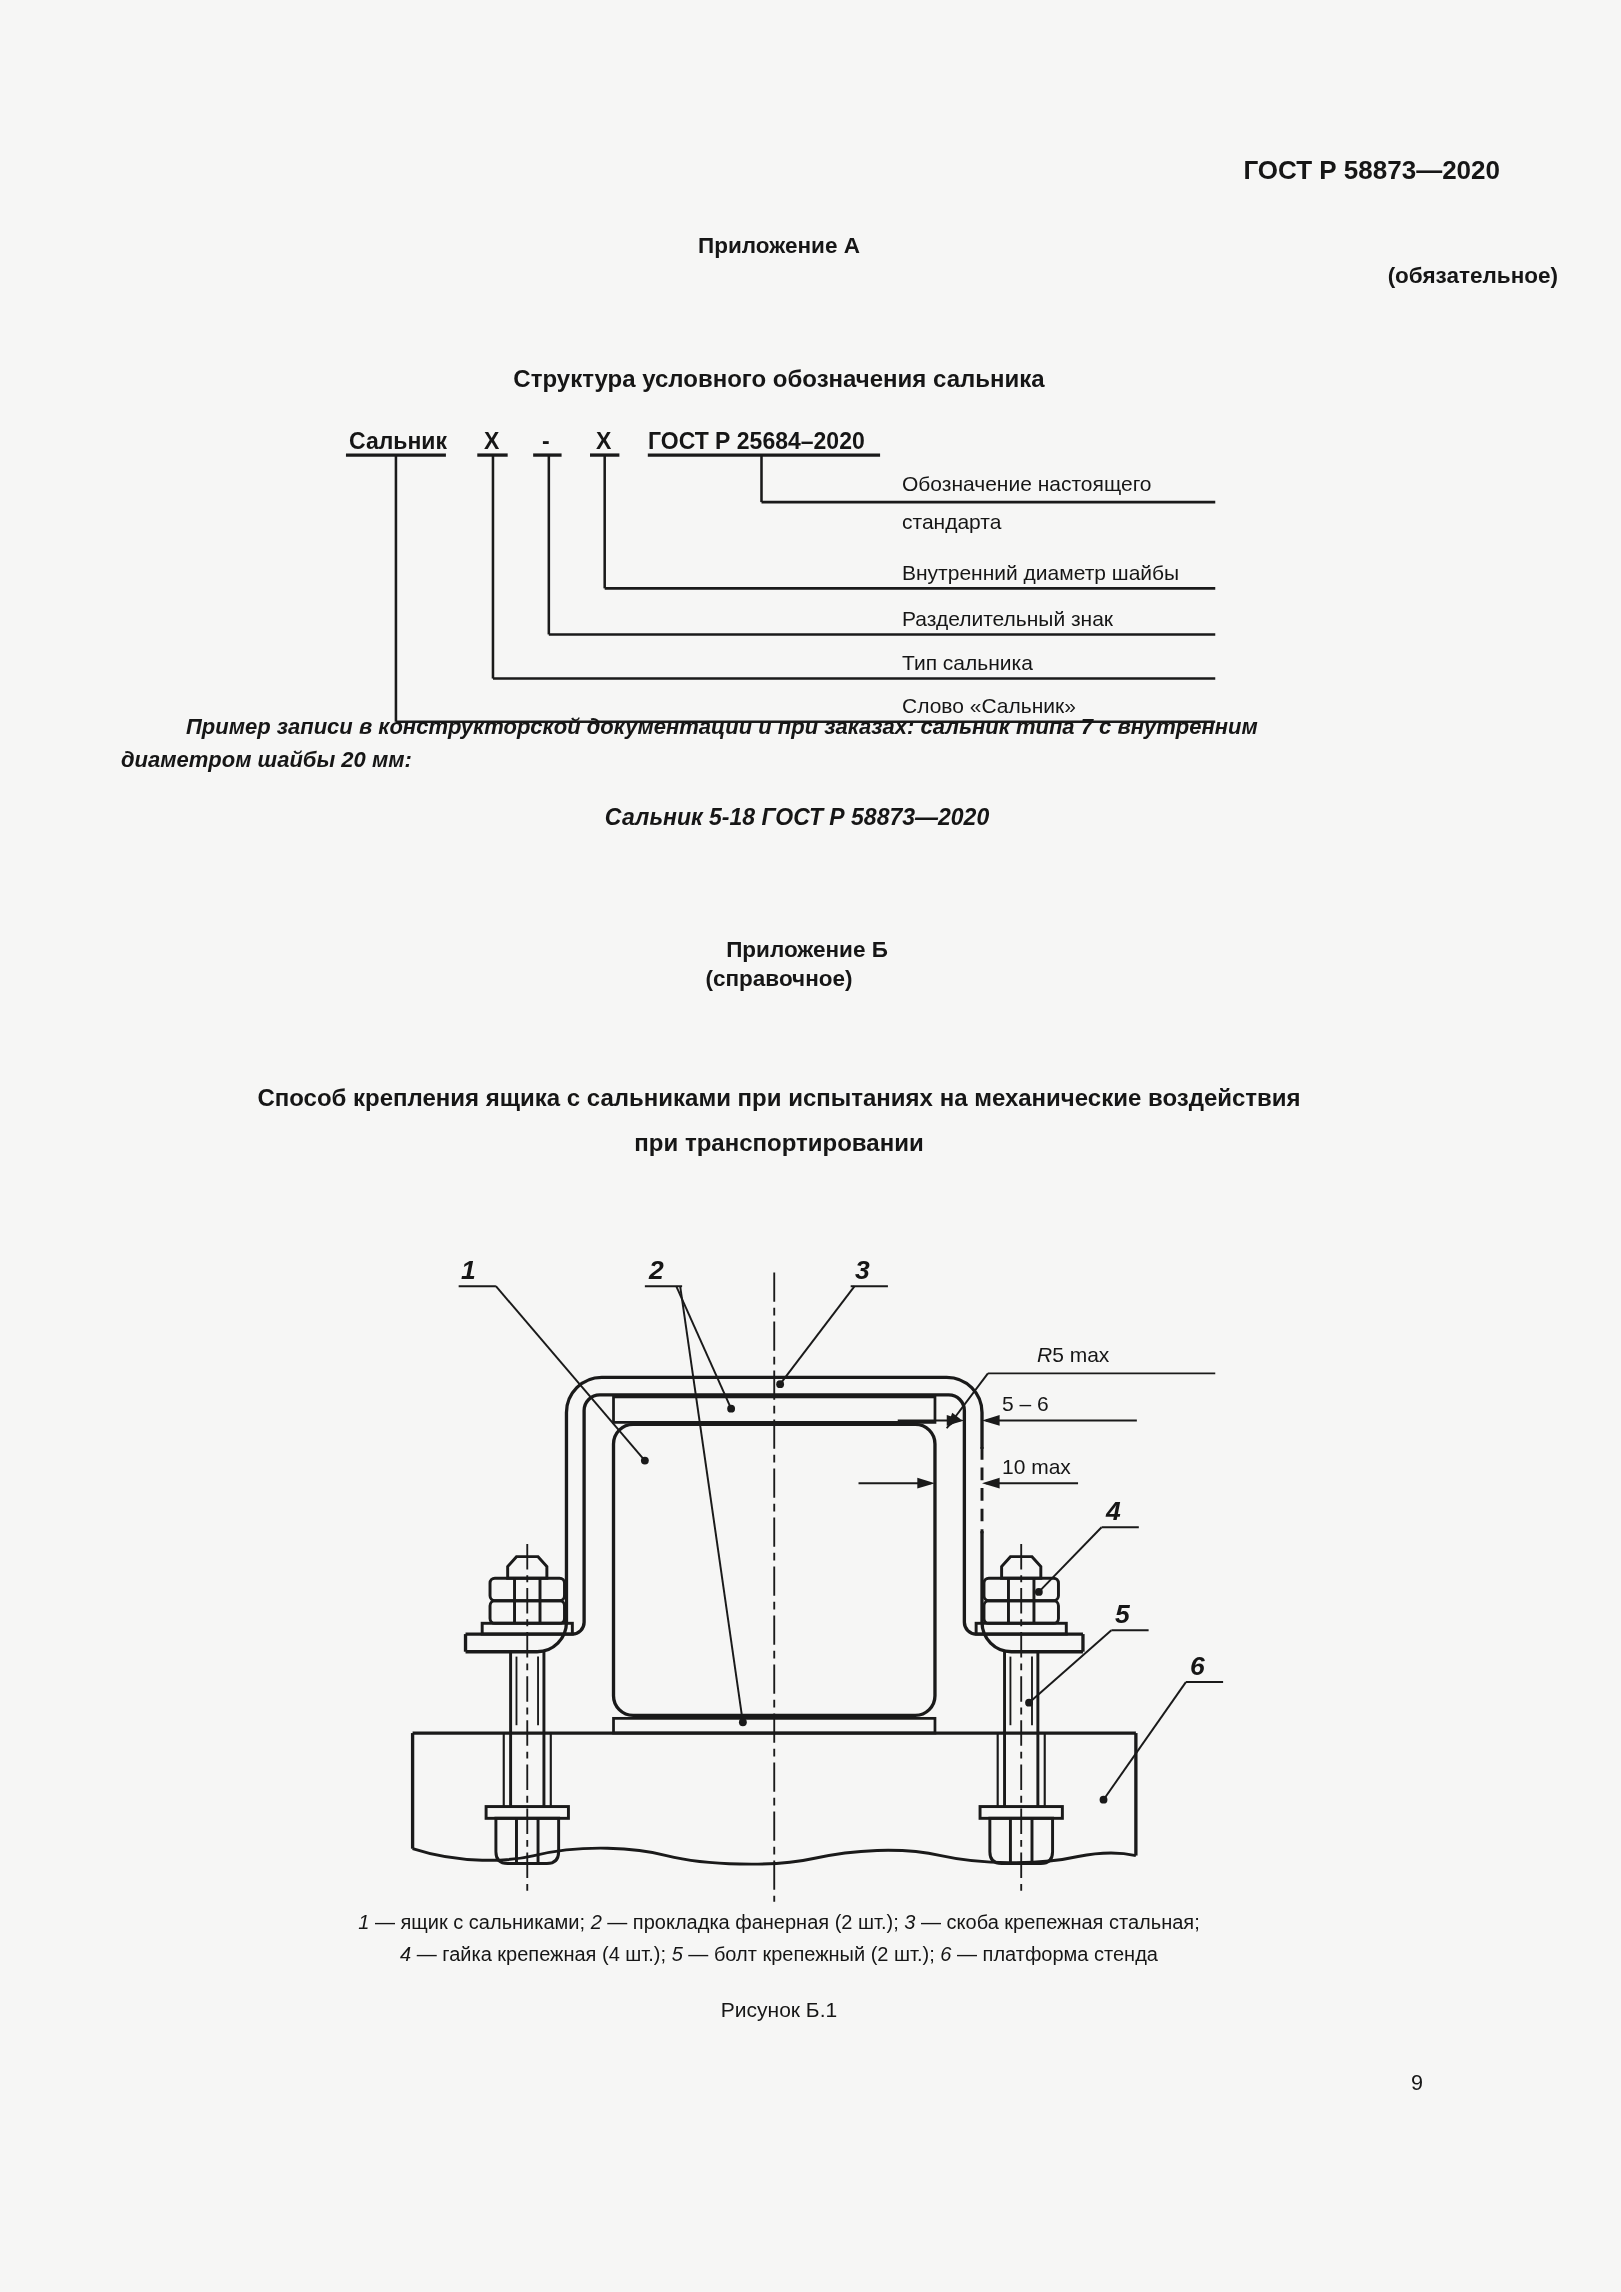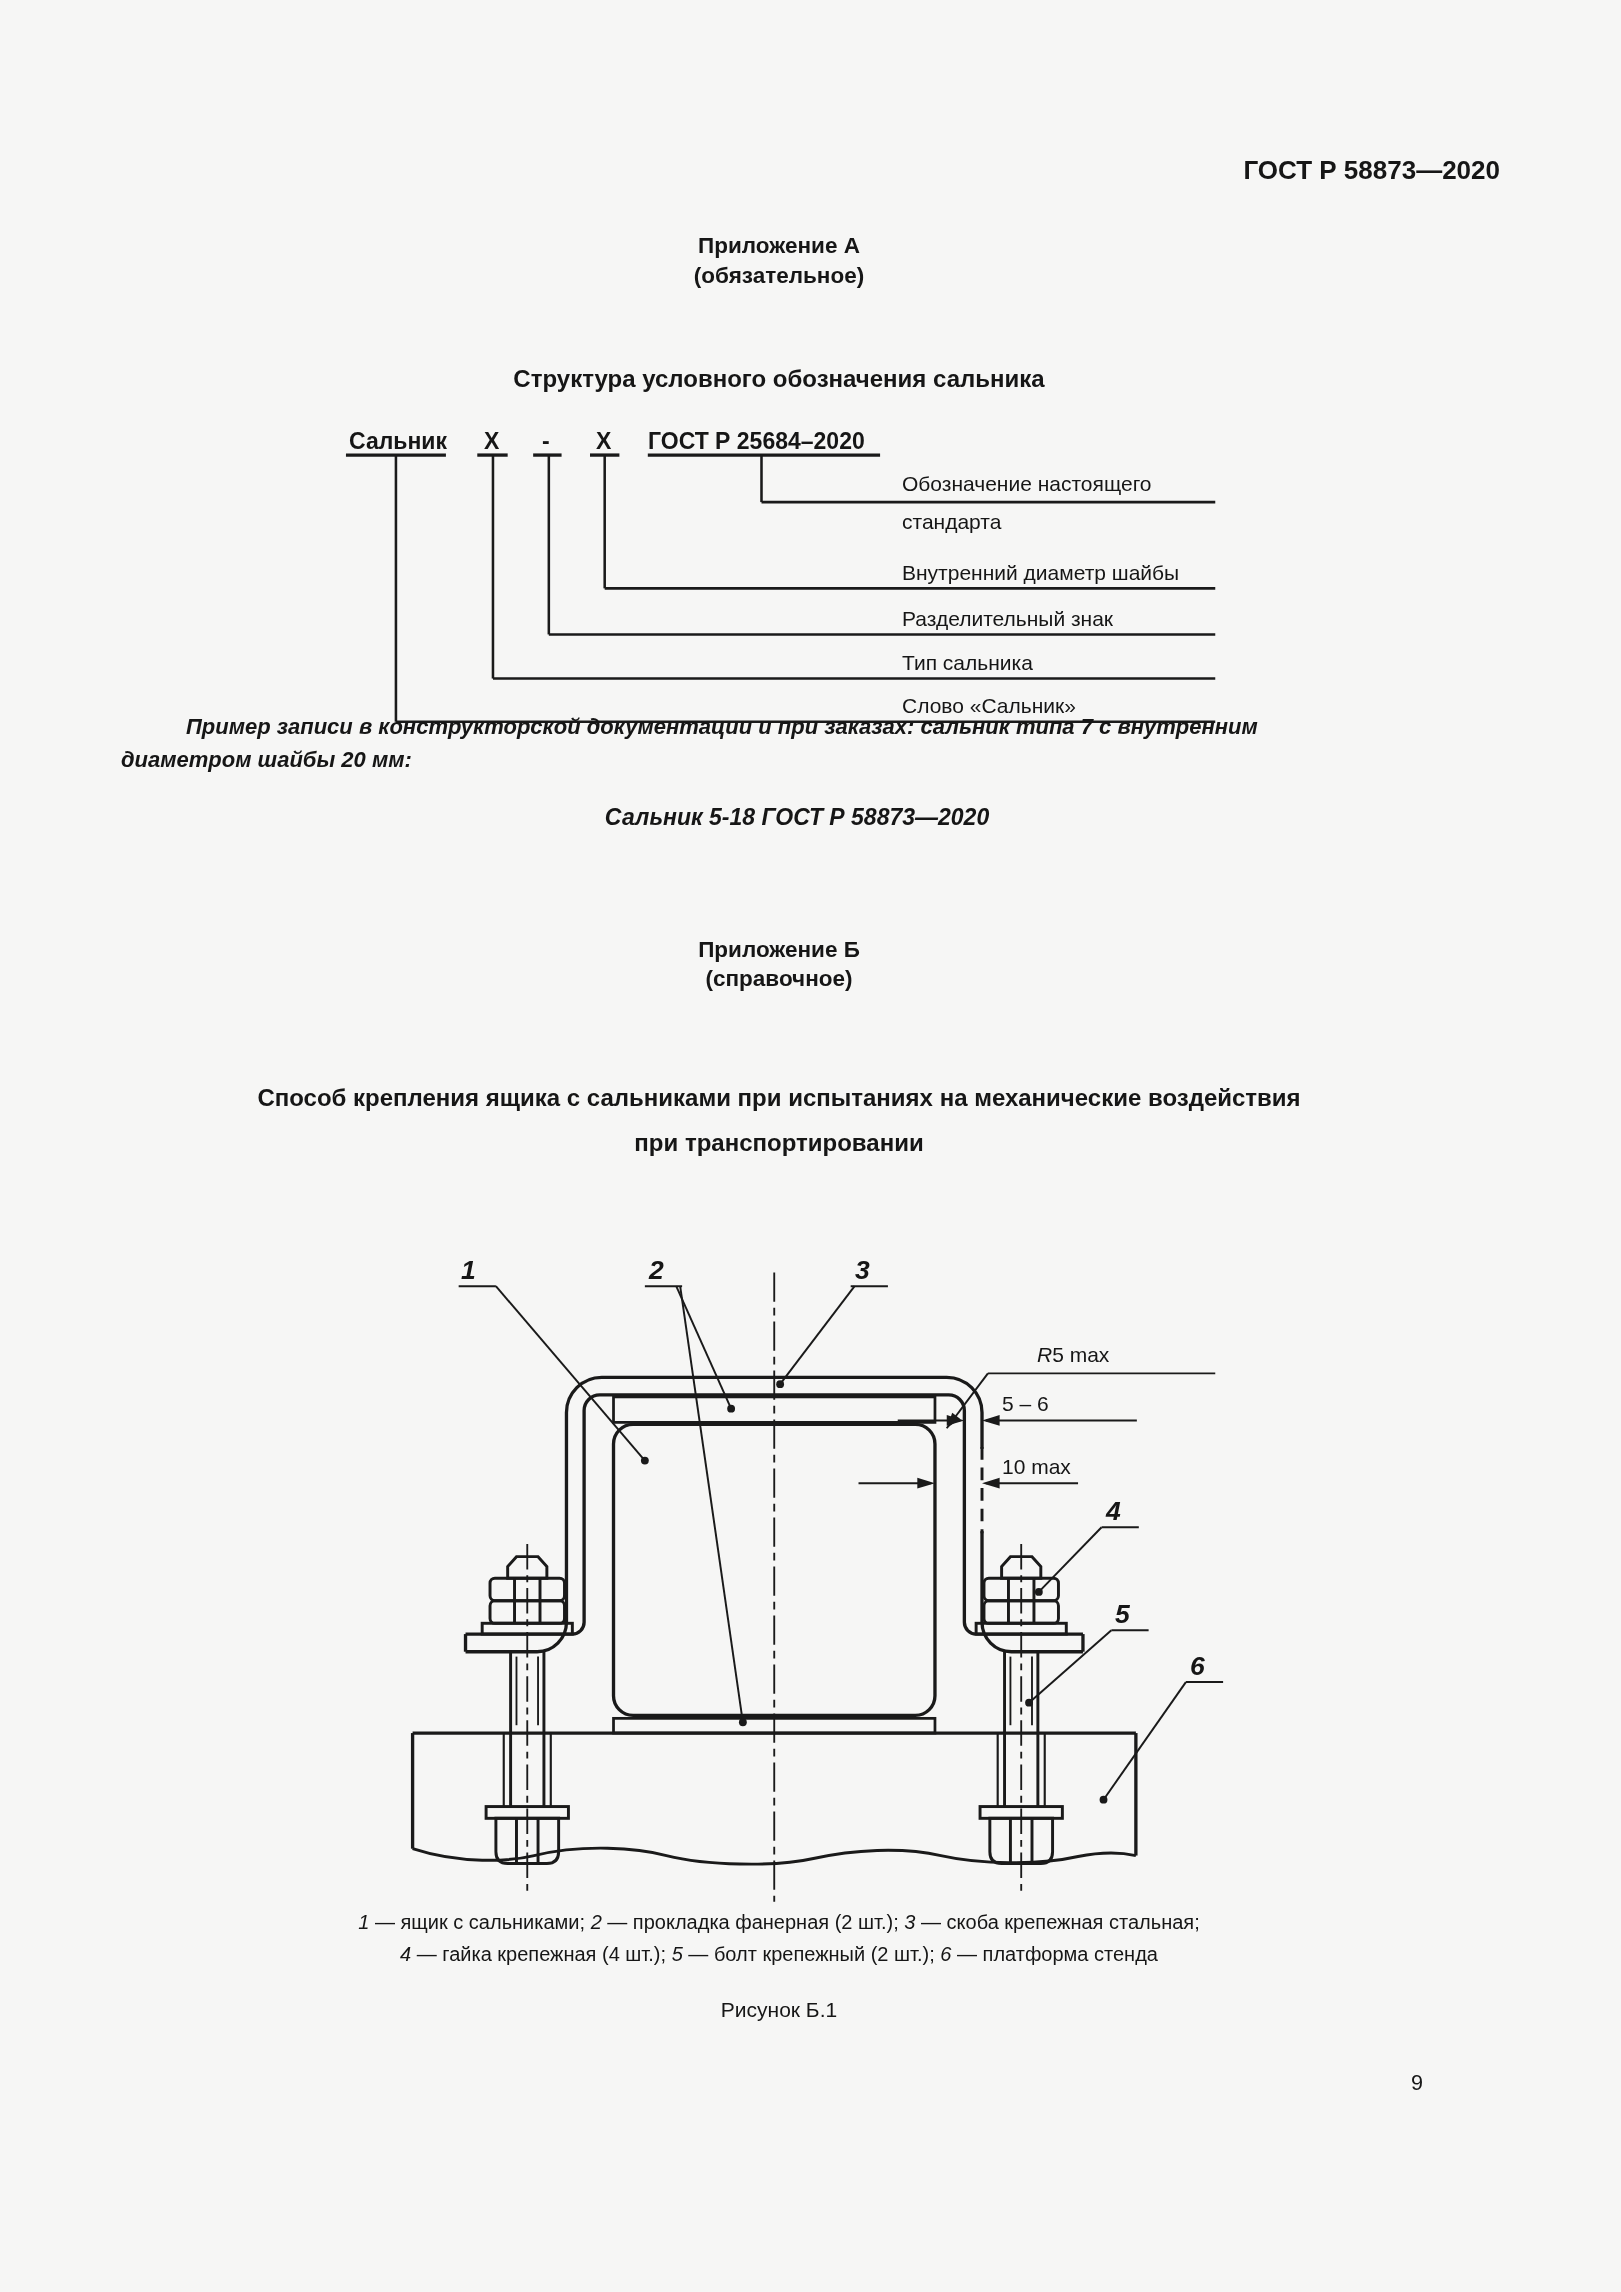--- a/index.html
+++ b/index.html
@@ -163,41 +163,41 @@
         <line x1="1006" y1="1513" x2="1100" y2="1513"></line>
         <polygon points="1002,1513 1020,1507.5 1020,1518.5" fill="#1a1a1a" stroke="none"></polygon>
       </g>
     </g>
   </g>
 </svg>
 
 <div class="abs hdr" style="top:155px;right:121px;">ГОСТ Р 58873—2020</div>
 
 <div class="ctr app" style="top:233px;">Приложение А</div>
-<div class="ctr app" style="top:263px;">(обязательное)</div>
+<div class="ctr app" style="top:263px;text-align:right;">(обязательное)</div>
 <div class="ctr sect" style="top:365px;">Структура условного обозначения сальника</div>
 
 <div class="abs desig" style="left:349px;top:428px;">Сальник</div>
 <div class="abs desig" style="left:484px;top:428px;">X</div>
 <div class="abs desig" style="left:542px;top:428px;">-</div>
 <div class="abs desig" style="left:596px;top:428px;">X</div>
 <div class="abs desig" style="left:648px;top:428px;">ГОСТ Р 25684–2020</div>
 
 <div class="abs branch" style="left:902px;top:472px;">Обозначение настоящего</div>
 <div class="abs branch" style="left:902px;top:510px;">стандарта</div>
 <div class="abs branch" style="left:902px;top:561px;">Внутренний диаметр шайбы</div>
 <div class="abs branch" style="left:902px;top:607px;">Разделительный знак</div>
 <div class="abs branch" style="left:902px;top:651px;">Тип сальника</div>
 <div class="abs branch" style="left:902px;top:694px;">Слово «Сальник»</div>
 
 <div class="abs ex" style="left:186px;top:714px;">Пример записи в конструкторской документации и при заказах: сальник типа 7 с внутренним</div>
 <div class="abs ex" style="left:121px;top:747px;">диаметром шайбы 20 мм:</div>
 <div class="abs exd" style="left:0;width:1594px;text-align:center;top:804px;">Сальник 5-18 ГОСТ Р 58873—2020</div>
 
-<div class="ctr app" style="top:937px;">Приложение Б</div>
+<div class="ctr app" style="top:937px;padding-left:28px;">Приложение Б</div>
 <div class="ctr app" style="top:966px;">(справочное)</div>
 <div class="ctr sect" style="top:1084px;">Способ крепления ящика с сальниками при испытаниях на механические воздействия</div>
 <div class="ctr sect" style="top:1129px;">при транспортировании</div>
 
 <div class="abs callout" style="left:461px;top:1255px;">1</div>
 <div class="abs callout" style="left:649px;top:1255px;">2</div>
 <div class="abs callout" style="left:855px;top:1255px;">3</div>
 <div class="abs callout" style="left:1106px;top:1496px;">4</div>
 <div class="abs callout" style="left:1115px;top:1599px;">5</div>
 <div class="abs callout" style="left:1190px;top:1651px;">6</div>

